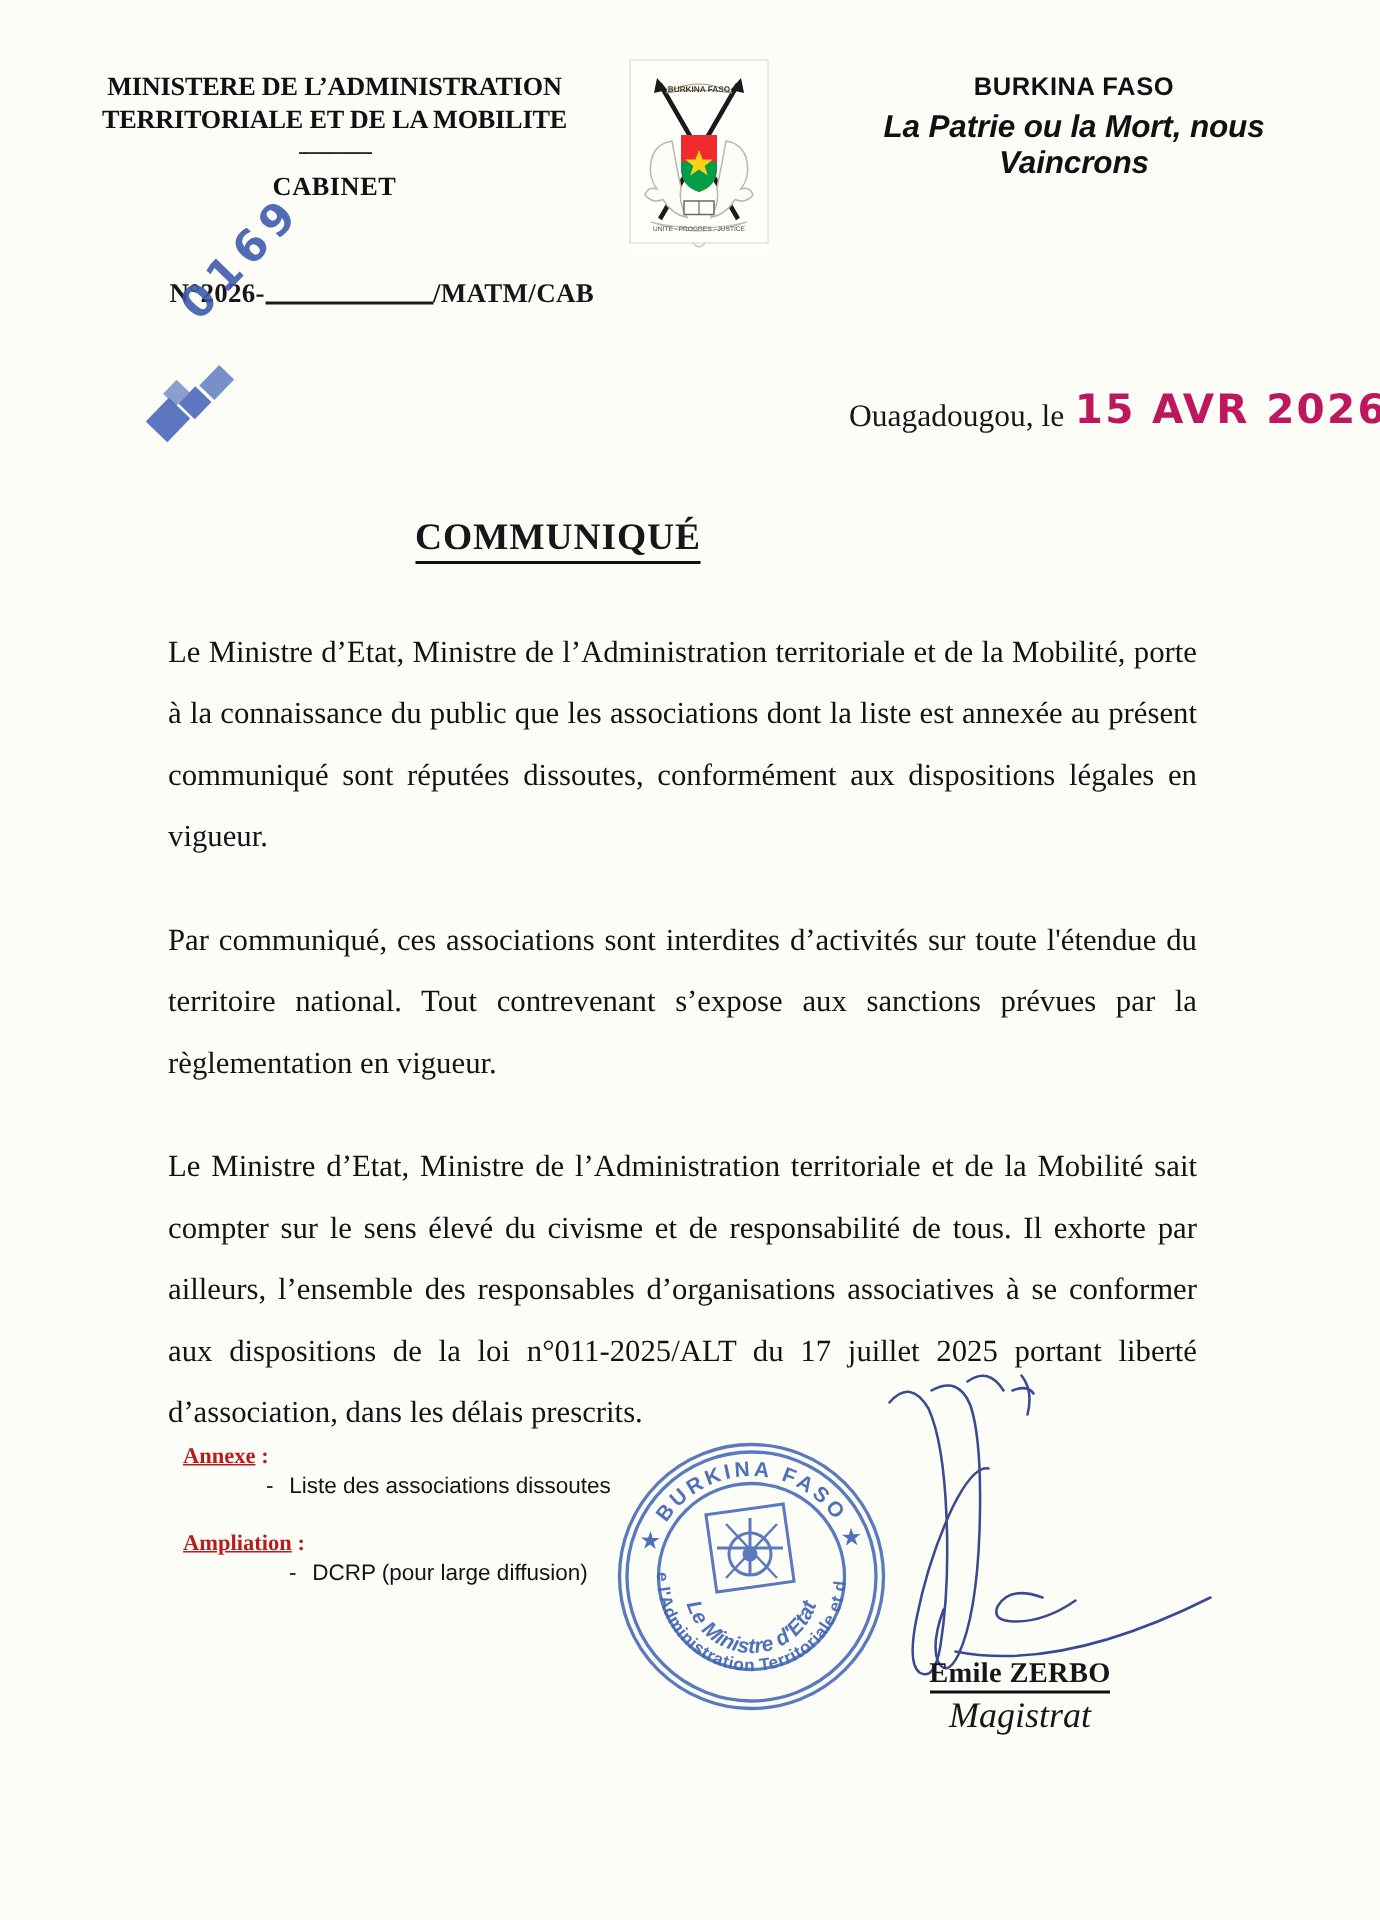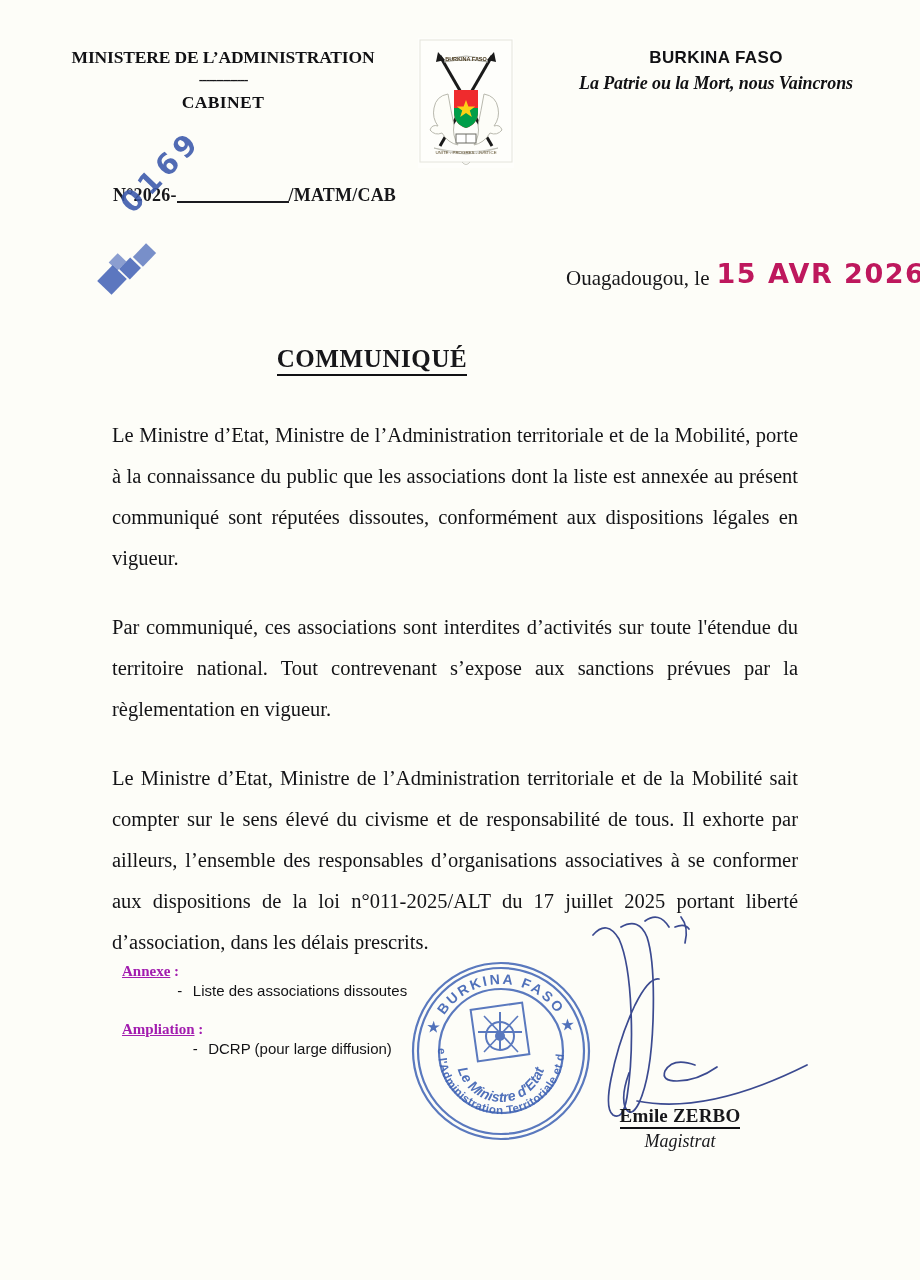--- a/index.html
+++ b/index.html
@@ -83,24 +83,24 @@
     text-align: center;
   }
   .country-name {
     font-family: "Liberation Sans", sans-serif;
     font-weight: bold;
     font-size: 17px;
     letter-spacing: 0.4px;
     color: #111114;
   }
   .country-motto {
-    font-family: Liberation Serif, serif;
+    font-family: Liberation Sans, sans-serif;
     font-style: italic;
     font-weight: bold;
-    font-size: 18px;
+    font-size: 21px;
     letter-spacing: -0.1px;
     margin-top: 5px;
     color: #111114;
   }
 
   
   .ref-line {
     position: absolute;
     left: 113px;
     top: 185px;
@@ -209,21 +209,21 @@
   .notes {
     position: absolute;
     left: 122px;
     top: 963px;
     width: 330px;
   }
   .note-head {
     font-family: "Liberation Serif", serif;
     font-weight: bold;
     font-size: 15px;
-    color: #a21caf;
+    color: #b91c1c;
   }
   .note-head u { text-decoration: underline; }
   .note-item {
     font-family: "Liberation Sans", sans-serif;
     font-size: 15px;
     color: #131316;
     margin-top: 2px;
     white-space: nowrap;
     text-align: center;
   }
@@ -260,39 +260,40 @@
   .sign-name {
     font-family: "Liberation Serif", serif;
     font-weight: bold;
     font-size: 19px;
     letter-spacing: 0.2px;
   }
   .sign-name span { border-bottom: 2px solid #111114; padding-bottom: 1px; }
   .sign-role {
     font-family: "Liberation Serif", serif;
     font-style: italic;
-    font-size: 18px;
+    font-size: 24px;
     margin-top: 4px;
   }
   .sign-honor {
     font-family: "Liberation Serif", serif;
     font-style: italic;
     font-size: 18px;
     margin-top: 2px;
   }
 </style>
 </head>
 <body>
 
 <div class="page">
 
   <div class="header">
 
     <div class="ministry-block">
       <div class="ministry-line">MINISTERE DE L’ADMINISTRATION</div>
+      <div class="ministry-line">TERRITORIALE ET DE LA MOBILITE</div>
       <div class="dashes">--------------</div>
       <div class="cabinet">CABINET</div>
     </div>
 
     <div class="emblem">
       <svg width="96" height="130" viewBox="0 0 96 130" xmlns="http://www.w3.org/2000/svg">
         <rect x="2" y="2" width="92" height="122" fill="#fefefb" stroke="#e4e4dc" stroke-width="1"></rect>
 
         <line x1="22" y1="18" x2="74" y2="108" stroke="#1a1a1a" stroke-width="3"></line>
         <line x1="74" y1="18" x2="22" y2="108" stroke="#1a1a1a" stroke-width="3"></line>

